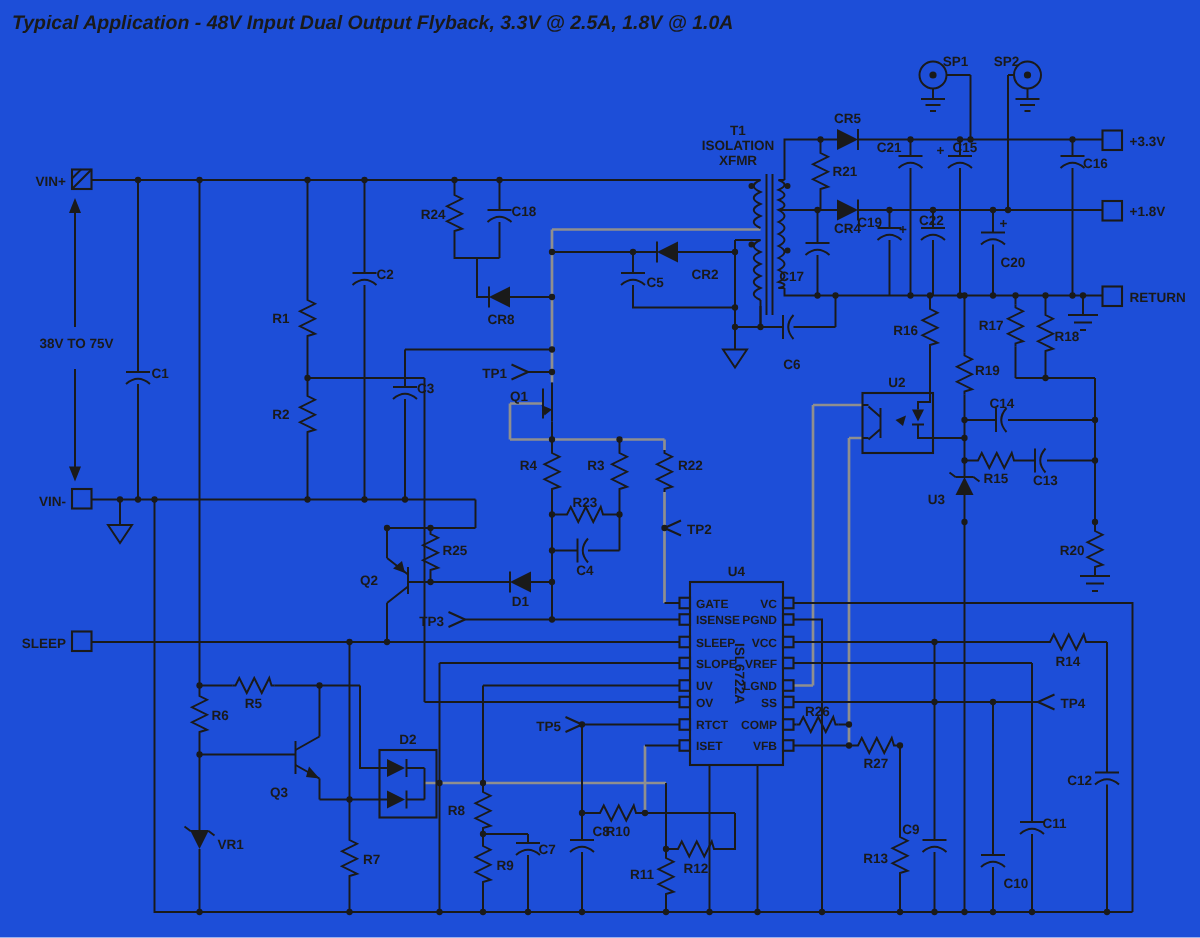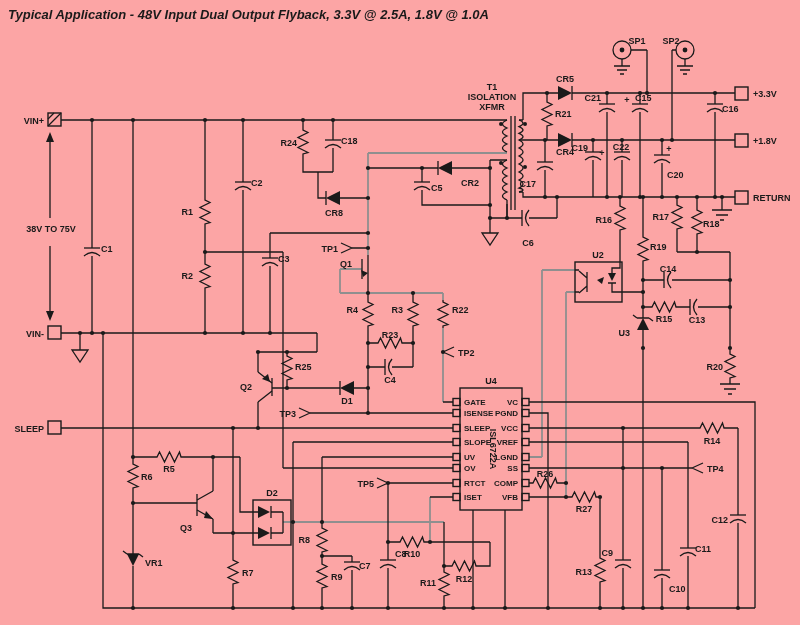--- a/index.html
+++ b/index.html
@@ -1,16 +1,16 @@
 <!DOCTYPE html>
 <html><head>
 <meta charset="utf-8">
 <style>
   html,body{margin:0;padding:0;background:#ffffff;}
-  .page{width:800px;height:625px;position:relative;background:#fca5a5;overflow:hidden;}
+  .page{width:800px;height:625px;position:relative;background:#1d4ed8;overflow:hidden;}
   svg text{font-family:"Liberation Sans","DejaVu Sans",sans-serif;font-weight:bold;fill:#1a1a1a;}
   .ttl{font-size:13px;font-style:italic;}
   .lb{font-size:9px;}
   .pin{font-size:8px;}
   .w{stroke:#1a1a1a;stroke-width:1.3;fill:none;}
   .wg{stroke:#8f8f8f;stroke-width:1.8;fill:none;}
   .sym{stroke:#1a1a1a;stroke-width:1.3;fill:none;}
   .fil{fill:#1a1a1a;stroke:none;}
   .dot{fill:#1a1a1a;}
   .box{stroke:#1a1a1a;stroke-width:1.4;fill:none;}

